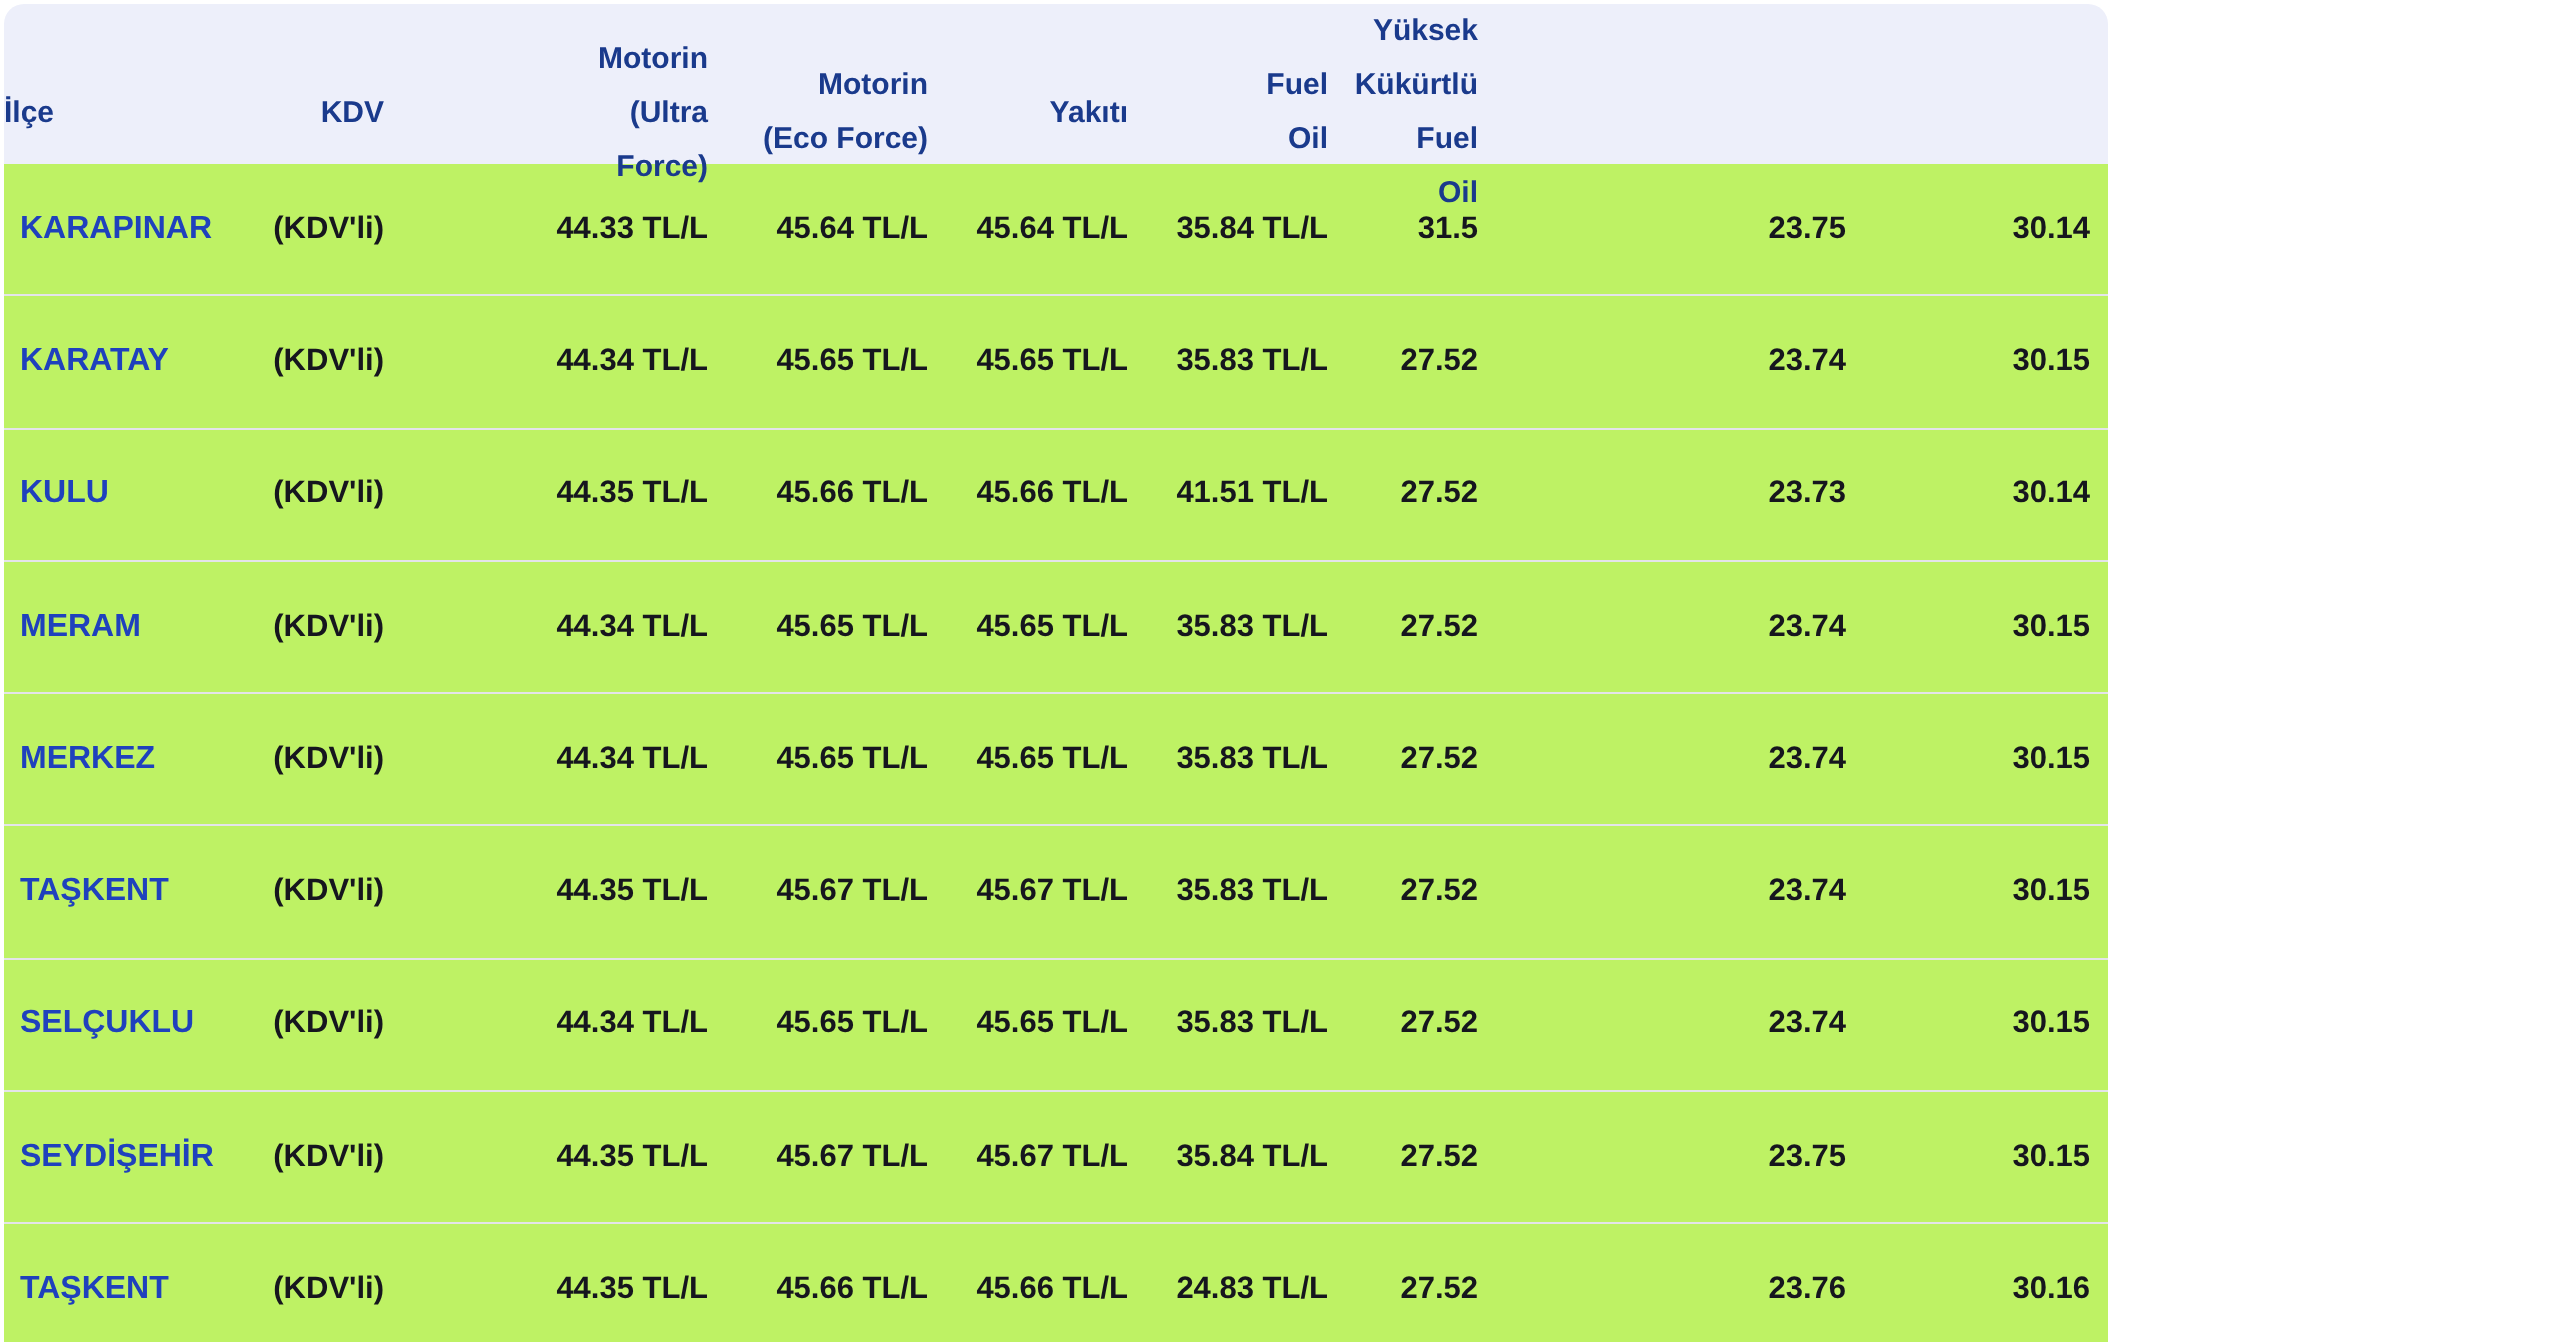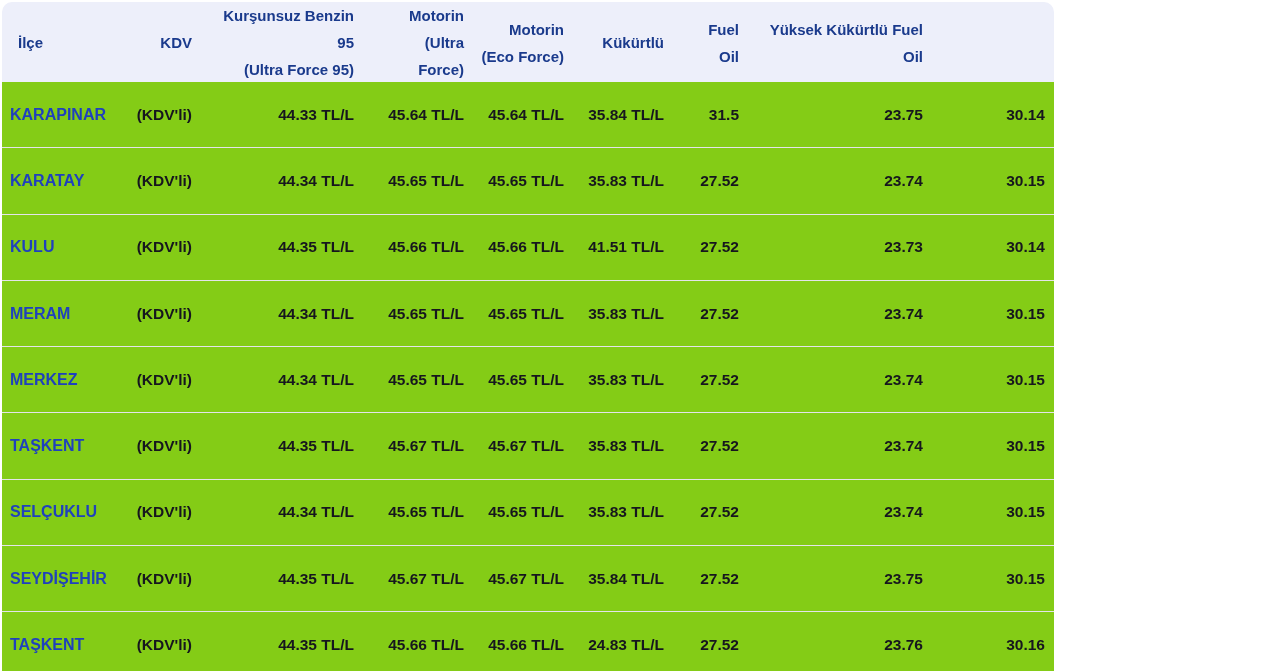--- a/index.html
+++ b/index.html
@@ -30,57 +30,54 @@
     background:var(--header-bg);
     border-radius:10px 10px 0 0;
     padding-right:9px;
   }
   .th{
     font-size:15px;
     line-height:27px;
     color:var(--header-text);
     white-space:pre-line;
   }
-  .th.left{text-align:left;padding-left:16px;}
+  .th.left{text-align:left;padding-left:0;}
   .th.right{text-align:right;}
   .tr{
     display:grid;
     grid-template-columns:123px 67px 162px 110px 100px 100px 75px 184px 122px;
     height:66.3px;
     align-items:center;
     border-bottom:1px solid var(--row-divider);
     padding-right:9px;
-    background:#84cc16;
+    background:#bef264;
   }
   .td{font-size:15.5px;}
   .td.left{text-align:left;padding-left:8px;}
   .td.right{text-align:right;}
   .td.district{
     color:var(--district-text);
     font-size:16px;
     cursor:pointer;
   }
   .td.kdv,.td.value{color:var(--value-text);}
 </style>
 </head>
 <body>
 
 <div class="price-table">
   <div class="thead" id="thead">
       <div class="th left">İlçe</div>
       <div class="th right">KDV</div>
-      <div class="th right">Kurşunsuz Benzin
-95
-(Ultra Force 95)</div>
       <div class="th right">Motorin
 (Ultra
 Force)</div>
       <div class="th right">Motorin
 (Eco Force)</div>
-      <div class="th right">Kükürtlü</div>
+      <div class="th right">Yakıtı</div>
       <div class="th right">Fuel
 Oil</div>
       <div class="th right">Yüksek Kükürtlü Fuel
 Oil</div>
     </div>
   <div class="tbody" id="tbody">
       <div class="tr">
         <div class="td left district">KARAPINAR</div>
         <div class="td right kdv">(KDV'li)</div>
         <div class="td right value">44.33 TL/L</div>

